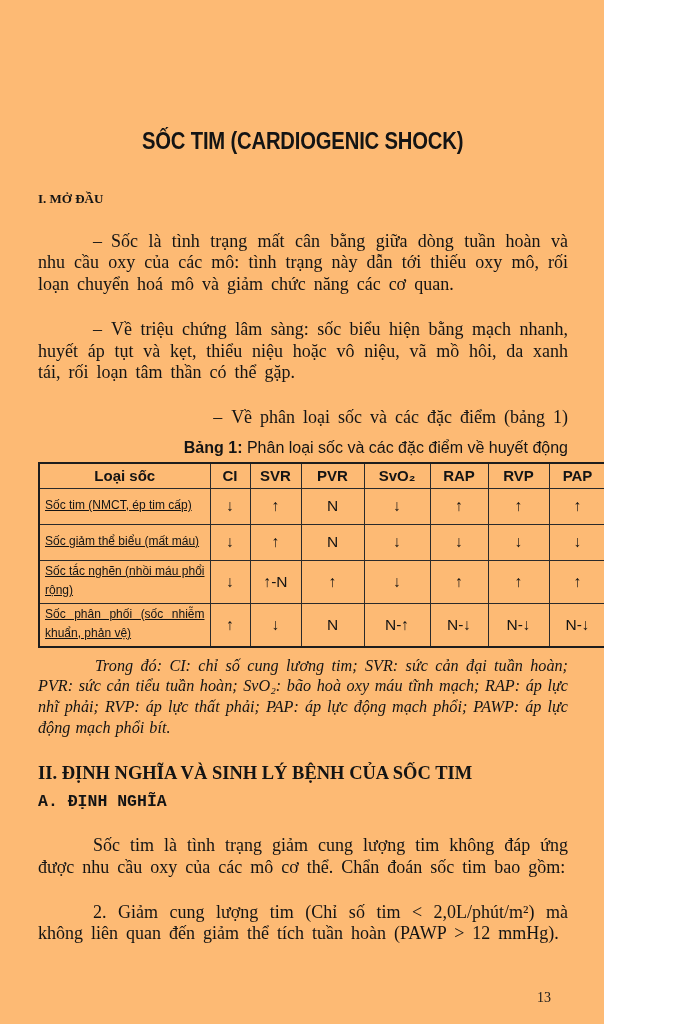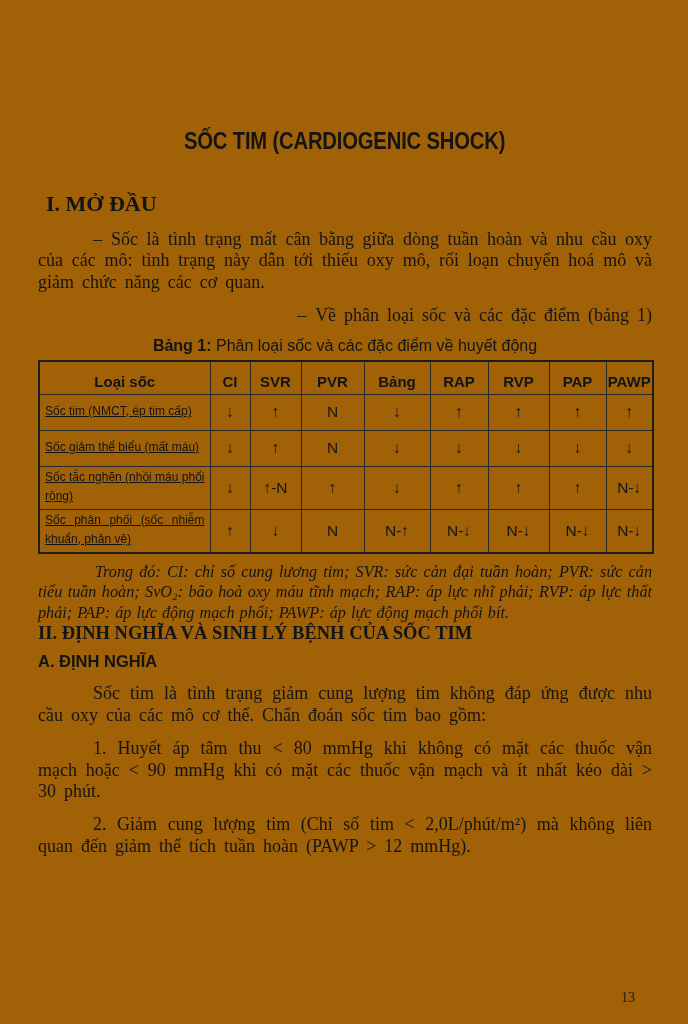--- a/index.html
+++ b/index.html
@@ -4,71 +4,71 @@
 <style>
   * { box-sizing: border-box; }
   html, body { margin: 0; padding: 0; }
   body {
     width: 688px; height: 1024px;
     background: #ffffff;
     overflow: hidden;
   }
   .page {
     position: relative;
-    width: 688px; height: 1024px;
-    background: #a16207;
+    width: 604px; height: 1024px;
+    background: #fdba74;
     font-family: "Liberation Serif", serif;
     color: #141414;
     overflow: hidden;
   }
   .content { position: absolute; left: 38px; right: 36px; top: 0; }
 
   .doc-title {
     margin-top: 128px;
     text-align: center;
     font-family: "Liberation Sans", sans-serif;
     font-weight: bold;
     font-size: 23px;
     white-space: nowrap;
   }
   .doc-title > span { display: inline-block; transform: scaleX(0.88); transform-origin: center; letter-spacing: -0.2px; }
 
-  .h1 { margin-top: 36px; font-weight: bold; font-size: 22px; margin-left: 8px; }
-  .h2 { margin-top: 0; font-weight: bold; font-size: 18.5px; }
-  .h3 { margin-top: 8px; font-family: Liberation Sans, sans-serif; font-weight: bold; font-size: 16.5px; }
+  .h1 { margin-top: 36px; font-weight: bold; font-size: 13px; }
+  .h2 { margin-top: 25px; font-weight: bold; font-size: 18.5px; }
+  .h3 { margin-top: 8px; font-family: Liberation Mono, monospace; font-weight: bold; font-size: 16.5px; }
 
   p { margin: 0; }
   .body-p {
-    margin-top: 12px;
+    margin-top: 24px;
     font-size: 18px;
     line-height: 21.4px;
     text-align: justify;
     text-indent: 55px;
     word-spacing: 3.5px;
   }
   .body-p.single { text-align: right; }
 
   .tbl-caption {
     margin-top: 10px;
-    text-align: center;
+    text-align: right;
     font-family: "Liberation Sans", sans-serif;
     font-size: 16px;
   }
   .tbl-caption b { font-weight: bold; }
 
   table.shock {
     width: 100%;
     border-collapse: collapse;
     margin-top: 5px;
     font-family: "Liberation Sans", "DejaVu Sans", sans-serif;
     border: 2px solid #1d1d1d;
     table-layout: fixed;
   }
   table.shock th, table.shock td { border: 1.5px solid #2a2a2a; }
-  table.shock th { font-size: 15px; font-weight: bold; padding: 11px 1px 4px; text-align: center; }
+  table.shock th { font-size: 15px; font-weight: bold; padding: 3px 1px 4px; text-align: center; }
   table.shock td {
     font-size: 15.5px;
     text-align: center;
     vertical-align: middle;
     padding: 2px 1px;
   }
   table.shock td.loai {
     text-align: justify;
     padding: 1px 5px 3px;
     line-height: 19px;
@@ -110,20 +110,21 @@
 <div class="page">
   <div class="content">
 
     <div class="doc-title">
       <span>SỐC TIM (CARDIOGENIC SHOCK)</span>
     </div>
 
     <div class="h1">I. MỞ ĐẦU</div>
 
     <p class="body-p">– Sốc là tình trạng mất cân bằng giữa dòng tuần hoàn và nhu cầu oxy của các mô: tình trạng này dẫn tới thiếu oxy mô, rối loạn chuyển hoá mô và giảm chức năng các cơ quan.</p>
+    <p class="body-p">– Về triệu chứng lâm sàng: sốc biểu hiện bằng mạch nhanh, huyết áp tụt và kẹt, thiểu niệu hoặc vô niệu, vã mồ hôi, da xanh tái, rối loạn tâm thần có thể gặp.</p>
     <p class="body-p single">– Về phân loại sốc và các đặc điểm (bảng 1)</p>
 
     <div class="tbl-caption">
       <b>Bảng 1:</b><span> Phân loại sốc và các đặc điểm về huyết động</span>
     </div>
 
     <table class="shock">
       <colgroup>
         <col class="c-loai">
           <col class="c-ci">
@@ -134,21 +135,21 @@
           <col class="c-rvp">
           <col class="c-pap">
           <col class="c-pawp">
       </colgroup>
       <thead>
         <tr>
           <th>Loại sốc</th>
           <th>CI</th>
           <th>SVR</th>
           <th>PVR</th>
-          <th>Bảng</th>
+          <th>SvO₂</th>
           <th>RAP</th>
           <th>RVP</th>
           <th>PAP</th>
           <th>PAWP</th>
         </tr>
       </thead>
       <tbody>
         <tr>
           <td class="loai">Sốc tim (NMCT, ép tim cấp)</td>
           <td>↓</td>
@@ -196,19 +197,18 @@
       </tbody>
     </table>
 
     <p class="note-p">Trong đó: CI: chỉ số cung lương tim; SVR: sức cản đại tuần hoàn; PVR: sức cản tiểu tuần hoàn; SvO₂: bão hoà oxy máu tĩnh mạch; RAP: áp lực nhĩ phải; RVP: áp lực thất phải; PAP: áp lực động mạch phổi; PAWP: áp lực động mạch phổi bít.</p>
 
 
     <div class="h2">II. ĐỊNH NGHĨA VÀ SINH LÝ BỆNH CỦA SỐC TIM</div>
     <div class="h3">A. ĐỊNH NGHĨA</div>
 
     <p class="body-p">Sốc tim là tình trạng giảm cung lượng tim không đáp ứng được nhu cầu oxy của các mô cơ thể. Chẩn đoán sốc tim bao gồm:</p>
-    <p class="body-p">1. Huyết áp tâm thu &lt; 80 mmHg khi không có mặt các thuốc vận mạch hoặc &lt; 90 mmHg khi có mặt các thuốc vận mạch và ít nhất kéo dài &gt; 30 phút.</p>
     <p class="body-p">2. Giảm cung lượng tim (Chỉ số tim &lt; 2,0L/phút/m²) mà không liên quan đến giảm thể tích tuần hoàn (PAWP &gt; 12 mmHg).</p>
 
   </div>
 
   <div class="page-number">13</div>
 </div>
 
 </body></html>

